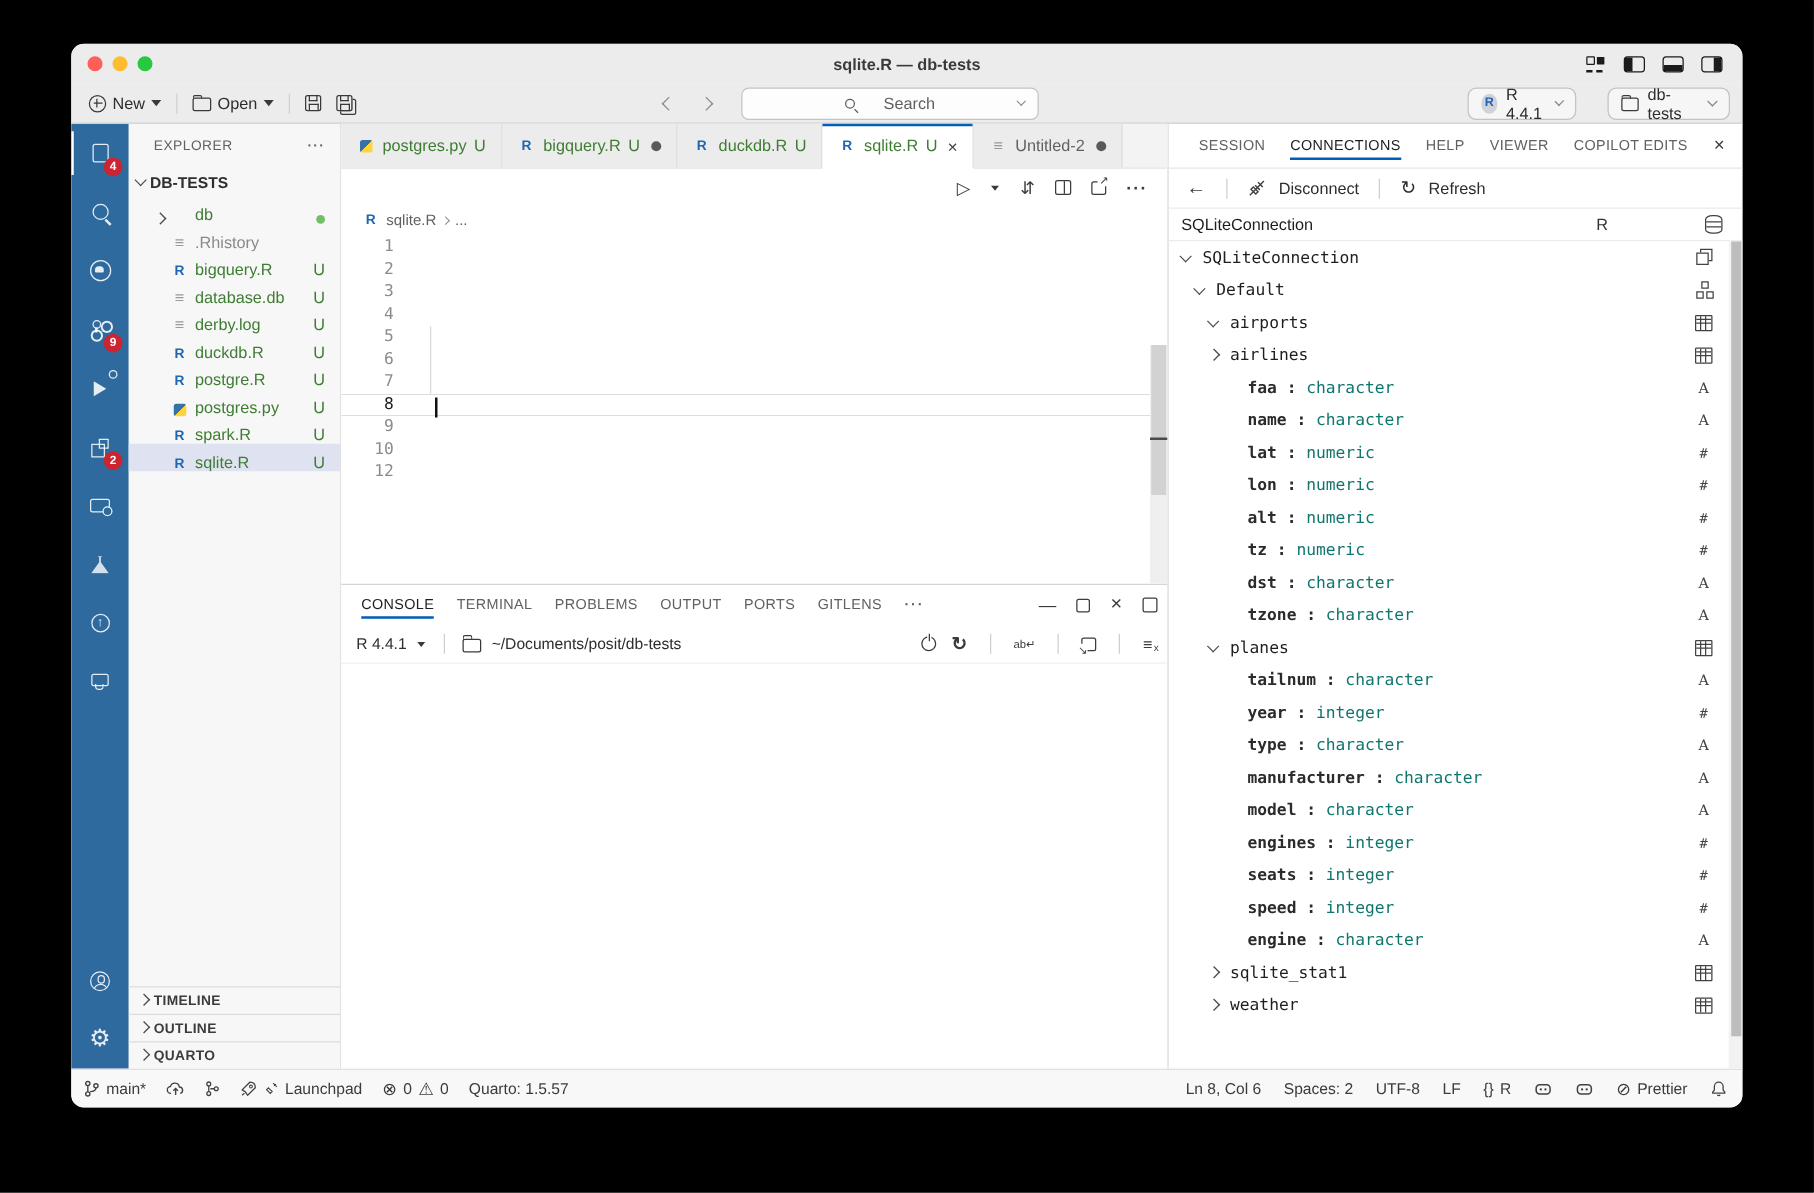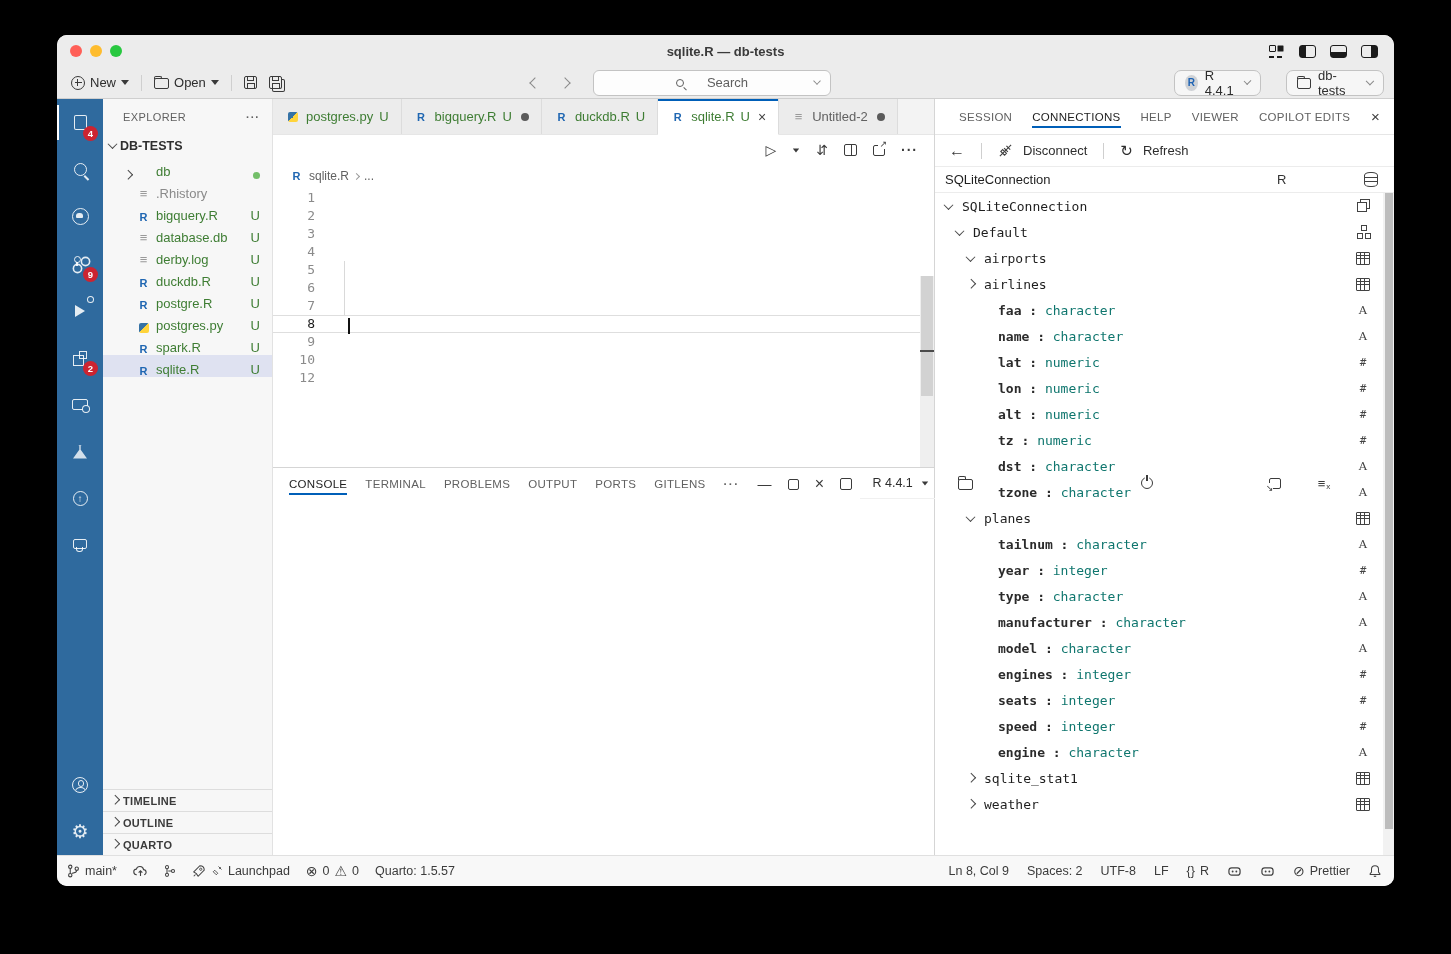--- a/index.html
+++ b/index.html
@@ -138,21 +138,21 @@
   .cl[data-state="current"] .gut { color:#1b1b1b; }
   .gut { width:42px; text-align:right; color:#8b8b8b; flex:none; }
   .ltxt { margin-left:25px; white-space:pre; }
   .indent-guide { position:absolute; left:71px; top:74px; height:54px; width:1px; background:#d9d9d9; }
   .cursor { position:absolute; left:75px; top:131px; width:1.5px; height:16px; background:#111; }
   .ovr { position:absolute; right:0; top:89px; bottom:0; width:14px; background:#efefef; }
   .ovr-thumb { position:absolute; left:1px; right:1px; top:0; height:63%; background:#d2d2d2; }
   .ovr-mark { position:absolute; left:0; right:0; top:74px; height:2px; background:#4b4b4b; }
 
   
-  .panel { flex:1; border-top:1px solid #d5d5d5; display:flex; min-height:0; }
+  .panel { flex:1; border-top:1px solid #d5d5d5; display:flex; flex-direction:column; min-height:0; }
   .ptabs { height:32px; flex:none; display:flex; align-items:center; padding:0 8px 0 16px; gap:18px; font-size:11.5px; letter-spacing:.3px; color:#616161; }
   .ptab { height:32px; display:flex; align-items:center; position:relative; }
   .ptab[data-state="active"] { color:#1e1e1e; }
   .ptab[data-state="active"]::after { content:""; position:absolute; left:0; right:0; bottom:5px; height:1.6px; background:#005fb8; }
   .ptab-more { letter-spacing:1.5px; font-weight:700; }
   .pwin { margin-left:auto; display:flex; gap:16px; align-items:center; color:#3b3b3b; font-size:14px; }
   .sq-restore { width:11px; height:11px; border:1.4px solid #3b3b3b; border-radius:2px; position:relative; background:#fff; }
   .sq-restore::before { content:""; position:absolute; left:2px; top:-4px; width:9px; height:9px; border:1.4px solid #3b3b3b; border-radius:2px; z-index:-1; }
   .sq-max { width:12px; height:12px; border:1.4px solid #3b3b3b; border-radius:2px; }
   .ctoolbar { height:31px; flex:none; display:flex; align-items:center; padding:0 12px; gap:8px; font-size:12.5px; color:#2d2d2d; border-bottom:1px solid #f0f0f0; }
@@ -976,21 +976,21 @@
     <div class="sitem">
       <span class="g14">⊗</span>
       <span>0</span>
       <span class="g14">⚠</span>
       <span>0</span>
     </div>
     <div class="sitem">
       <span>Quarto: 1.5.57</span>
     </div>
     <div class="sb-right">
-      <span class="sitem">Ln 8, Col 9</span>
+      <span class="sitem">Ln 8, Col 6</span>
       <span class="sitem">Spaces: 2</span>
       <span class="sitem">UTF-8</span>
       <span class="sitem">LF</span>
       <span class="sitem">
         <span>{}</span>
         <span>R</span>
       </span>
       <span class="sitem">
         <svg class="sic" width="15" height="13" viewBox="0 0 16 14">
           <rect x="2" y="3" width="12" height="8" rx="3" fill="none" stroke="#424242" stroke-width="1.3"></rect>

